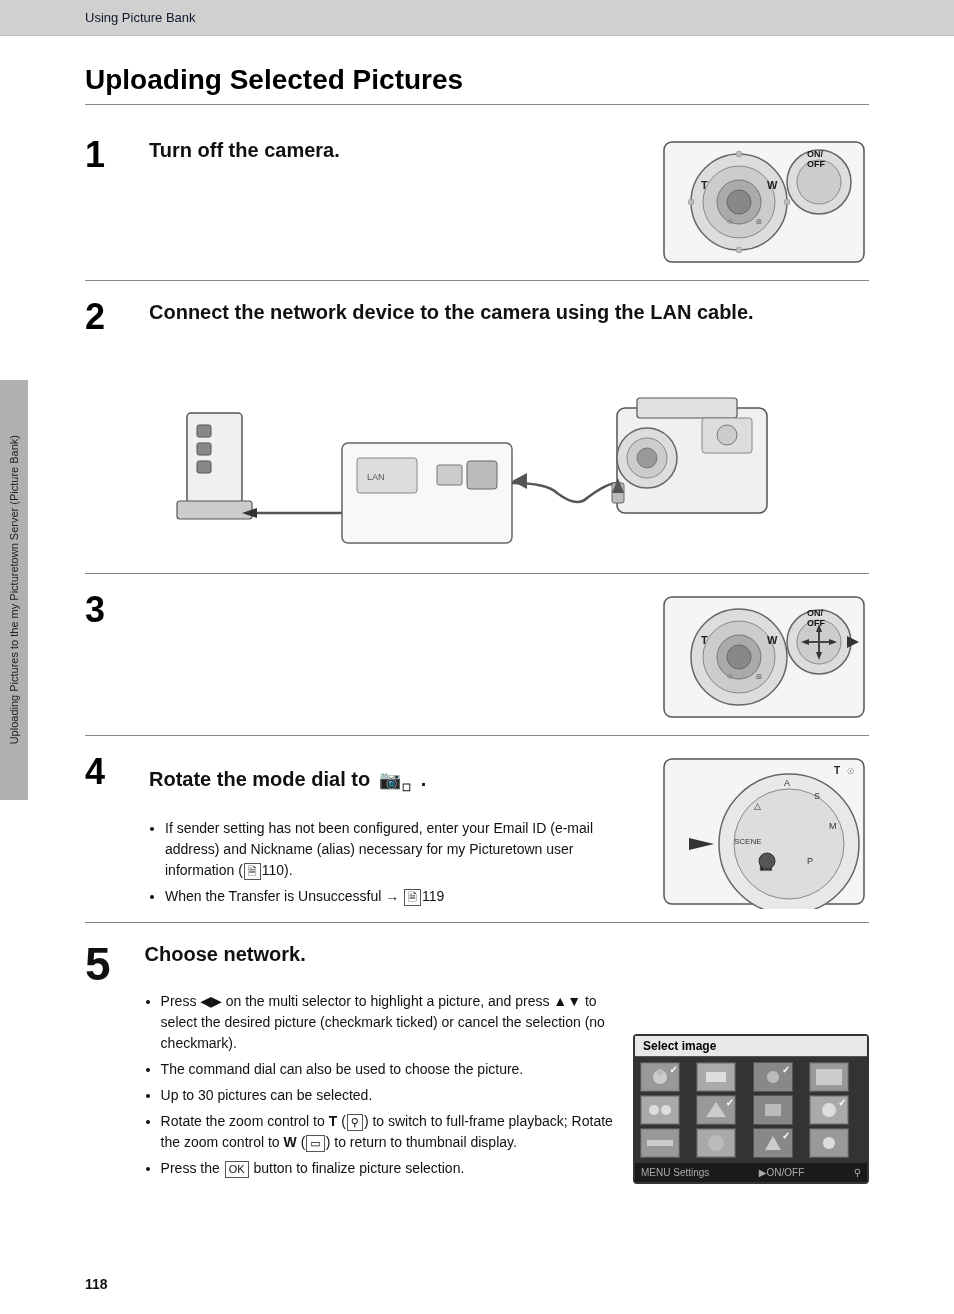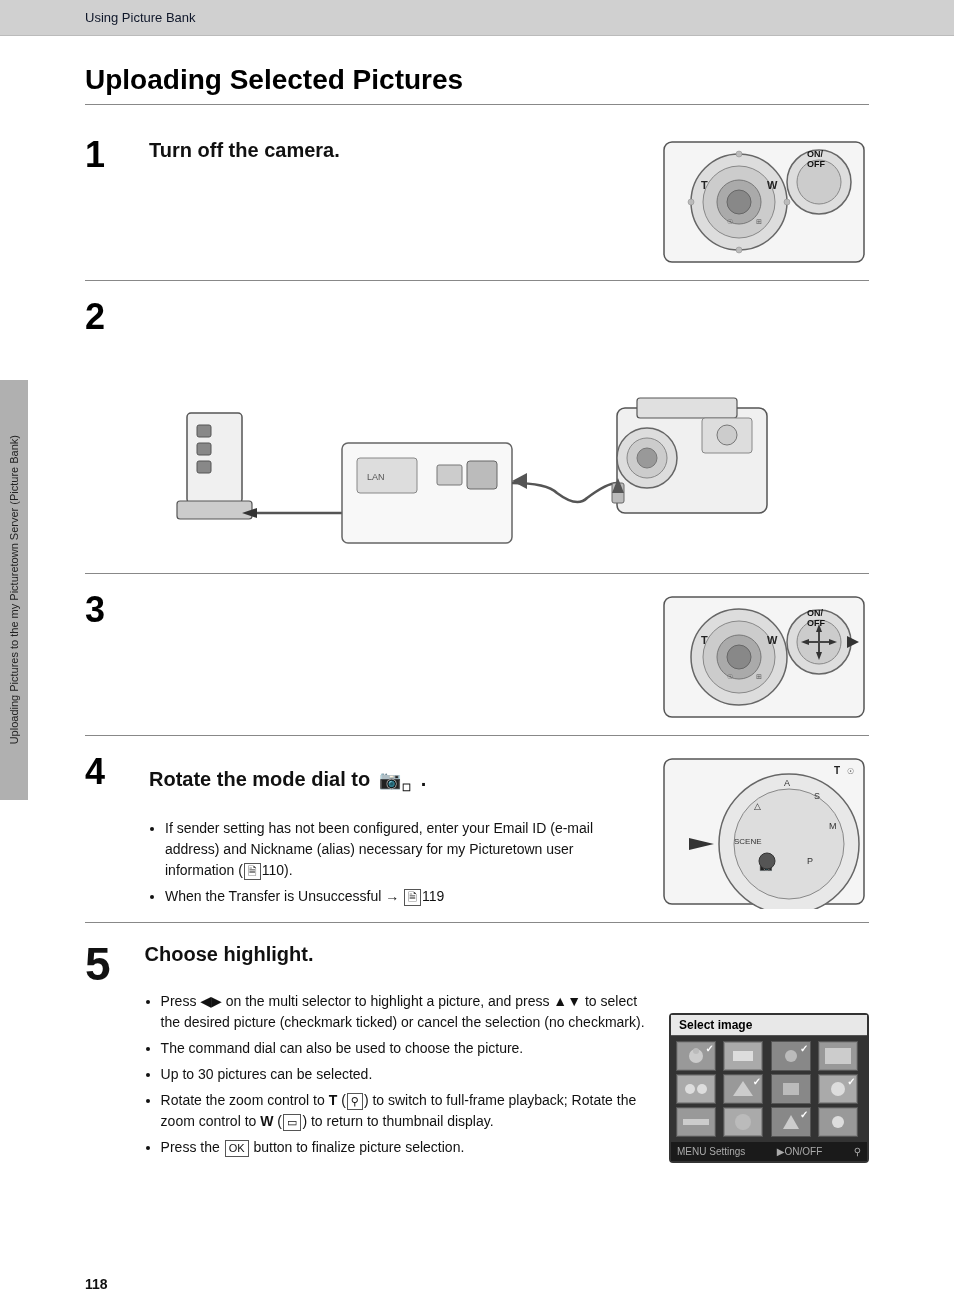--- a/index.html
+++ b/index.html
@@ -131,21 +131,21 @@
     }
 
     
     .mode-dial-svg {
       width: 210px;
       height: 155px;
     }
 
     
     .select-image-panel {
-      width: 200px;
+      width: 236px;
       border: 2px solid #333;
       background: #222;
       border-radius: 4px;
     }
     .select-image-title {
       background: #e8e8e8;
       color: #000;
       font-size: 12px;
       font-weight: bold;
       padding: 3px 8px;
@@ -268,20 +268,23 @@
 
         <text x="68" y="87" font-size="7" fill="#555">☉</text>
         <text x="97" y="87" font-size="7" fill="#555">⊞</text>
       </svg>
     </div>
   </div>
 
   <div class="step-full">
     <div class="step-full-header">
       <div class="step-number">2</div>
+      <div class="step-content">
+        <div class="step-title">Connect the network device to the camera using the LAN cable.</div>
+      </div>
     </div>
 
     <div style="display:flex; justify-content:center; align-items:center; width:100%;">
       <svg width="640" height="210" viewBox="0 0 640 210" xmlns="http://www.w3.org/2000/svg">
 
         <rect x="30" y="60" width="55" height="90" rx="4" fill="#f0f0f0" stroke="#555" stroke-width="1.5"></rect>
         <rect x="40" y="72" width="14" height="12" rx="2" fill="#888" stroke="#555" stroke-width="1"></rect>
         <rect x="40" y="90" width="14" height="12" rx="2" fill="#888" stroke="#555" stroke-width="1"></rect>
         <rect x="40" y="108" width="14" height="12" rx="2" fill="#888" stroke="#555" stroke-width="1"></rect>
 
@@ -389,21 +392,21 @@
           <text x="188" y="20" font-size="8" fill="#555">☉</text>
         </svg>
       </div>
     </div>
   </div>
 
   <div class="step" style="border-bottom:none;">
     <div class="step5-number">5</div>
     <div class="step-with-image" style="flex:1;">
       <div class="step-text-col">
-        <div class="step-title">Choose highlight.</div>
+        <div class="step-title">Choose network.</div>
         <ul class="bullet-list">
           <li>Press ◀▶ on the multi selector to highlight a picture, and press ▲▼ to select the desired picture (checkmark ticked) or cancel the selection (no checkmark).</li>
           <li>The command dial can also be used to choose the picture.</li>
           <li>Up to 30 pictures can be selected.</li>
           <li>Rotate the zoom control to <strong>T</strong> (<span class="icon-ref">⚲</span>) to switch to full-frame playback; Rotate the zoom control to <strong>W</strong> (<span class="icon-ref">▭</span>) to return to thumbnail display.</li>
           <li>Press the <span class="icon-ref">OK</span> button to finalize picture selection.</li>
         </ul>
       </div>
       <div class="step-image">
 

